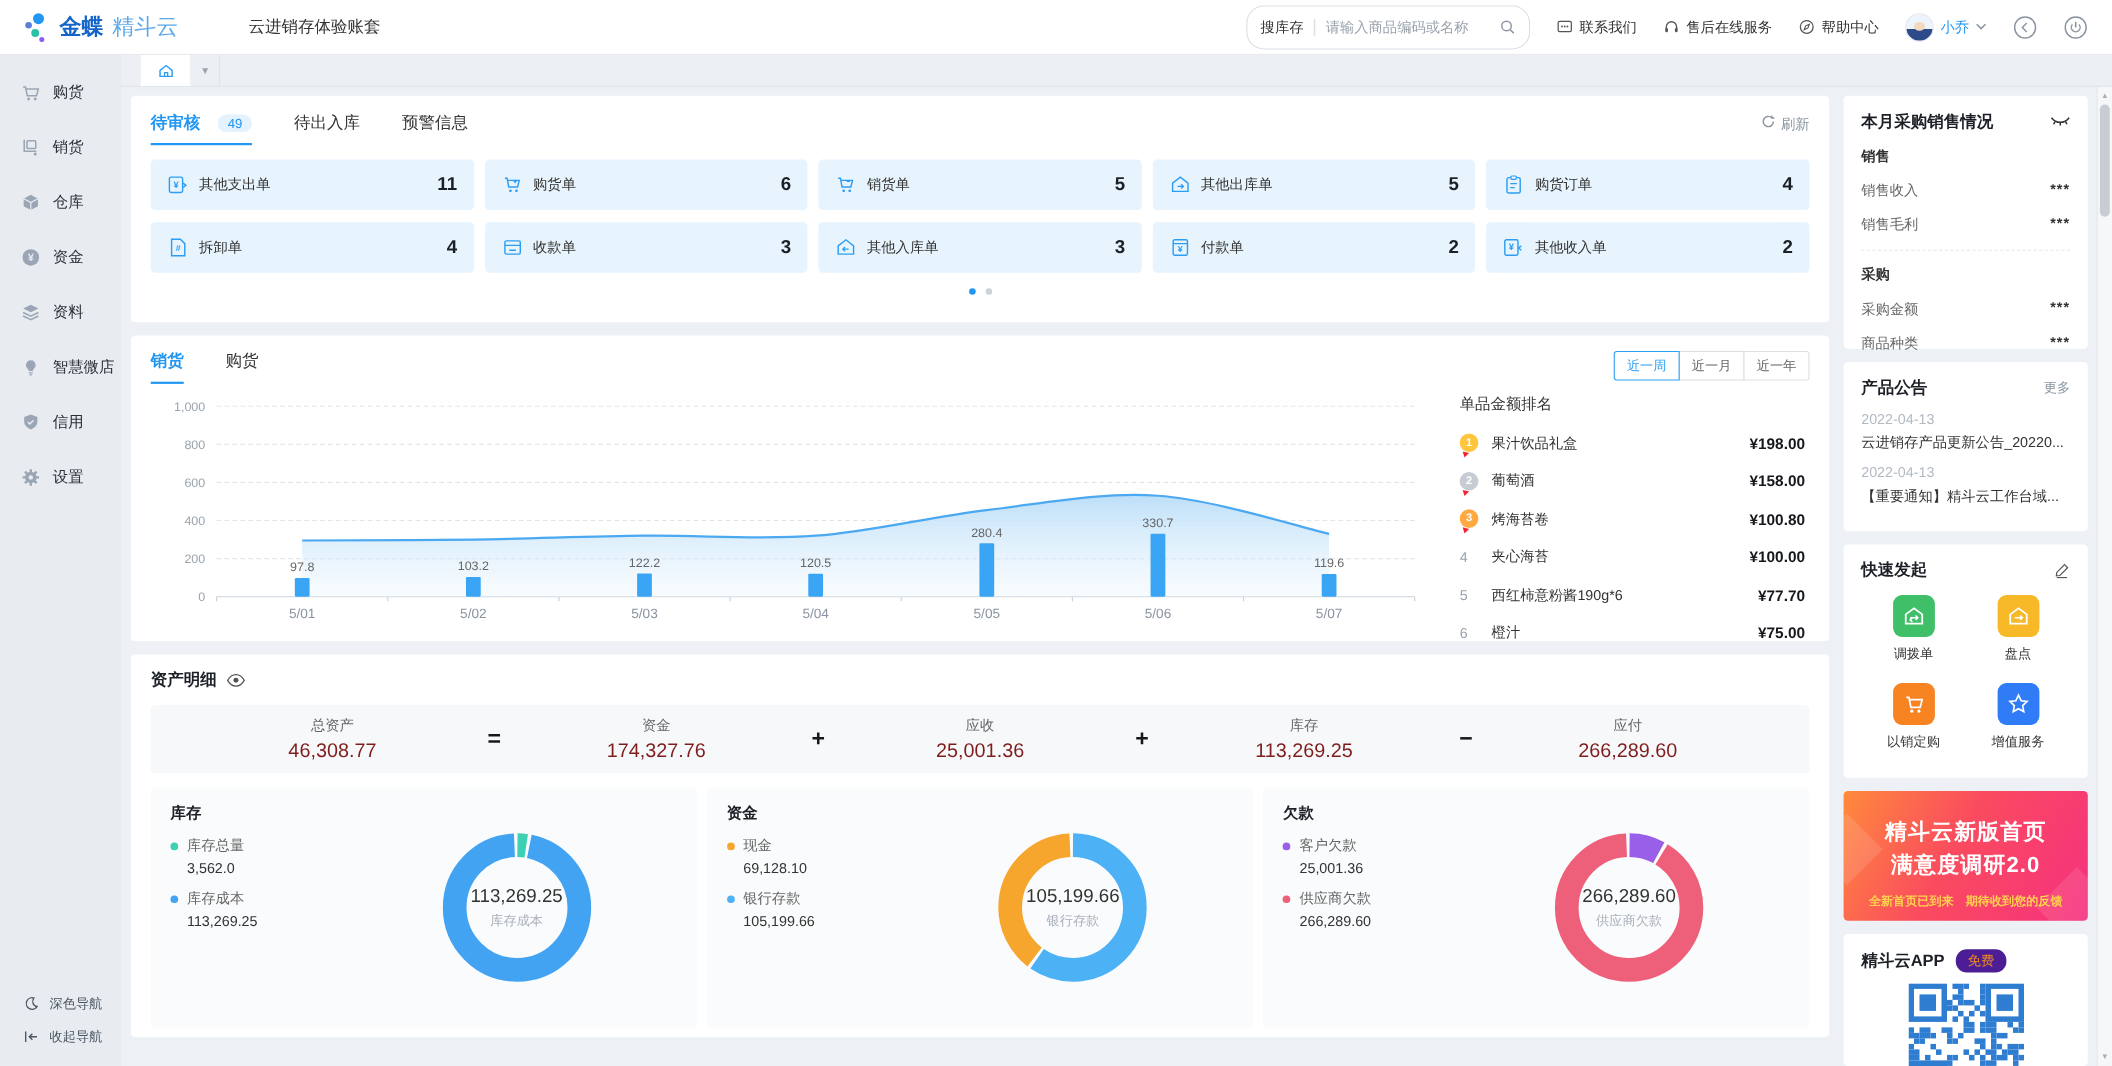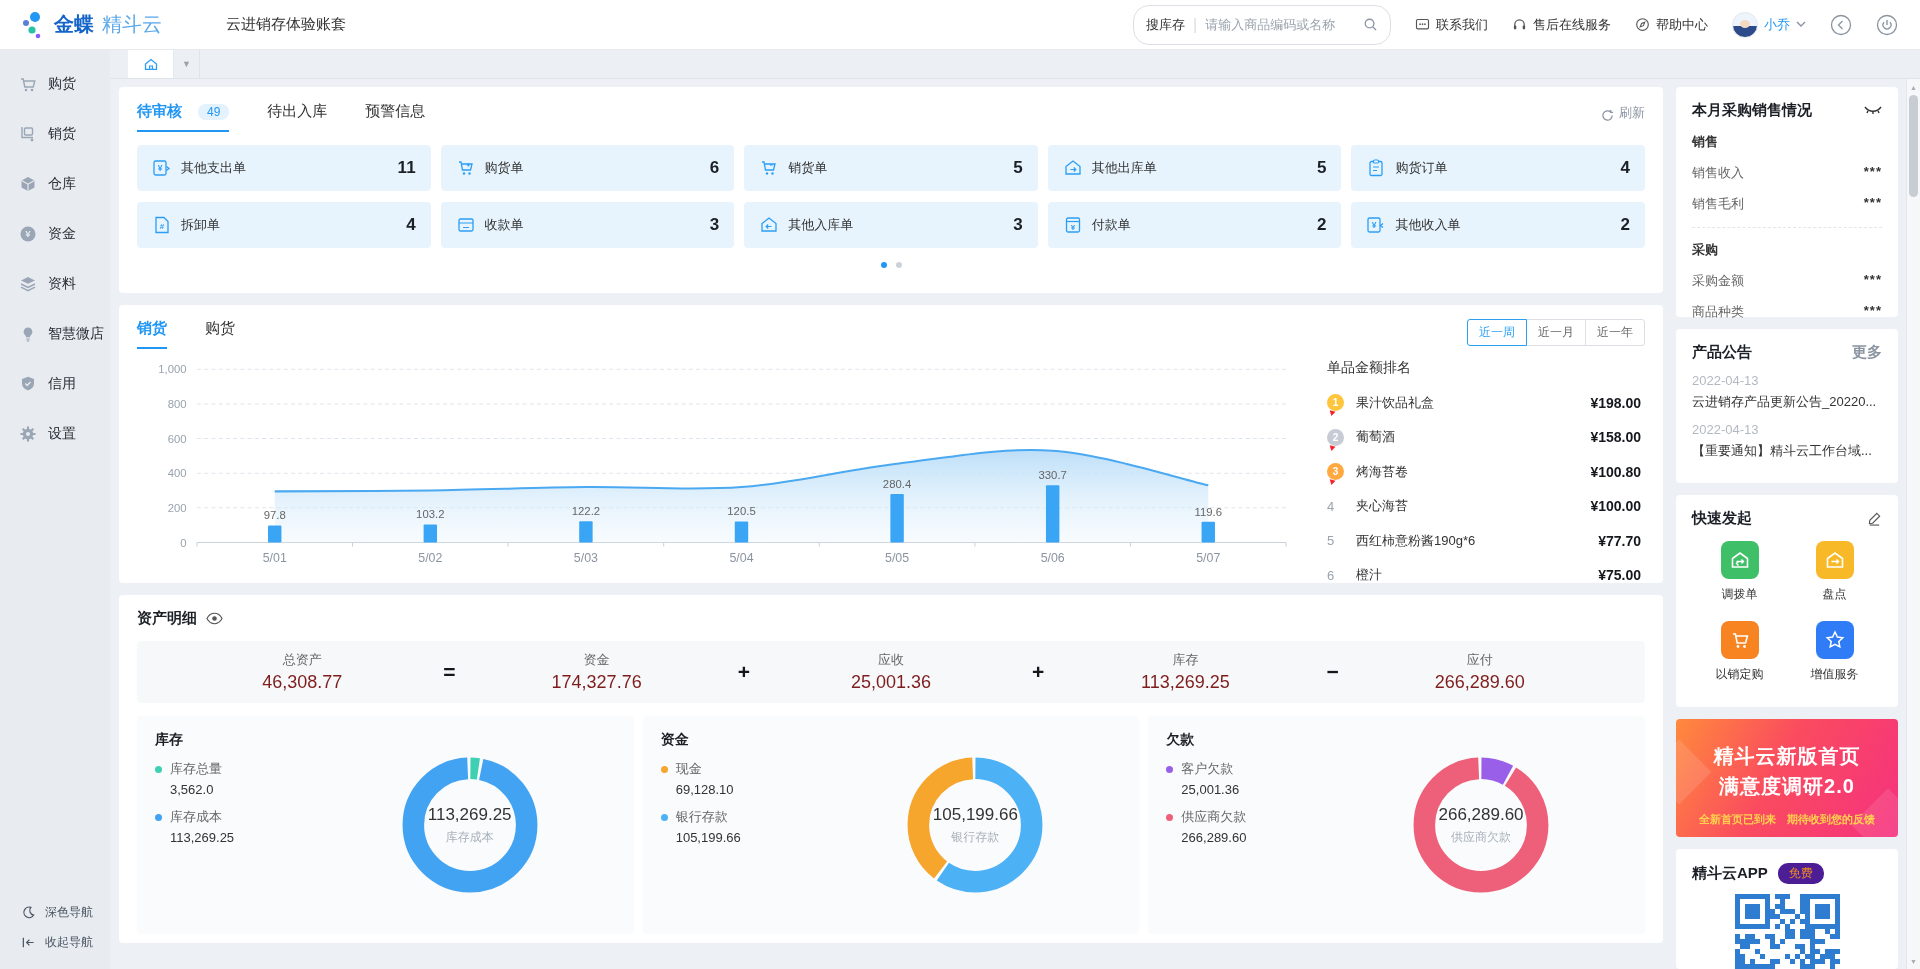--- a/index.html
+++ b/index.html
@@ -40,21 +40,21 @@
   .main-col { flex:1; min-width:0; display:flex; flex-direction:column; gap:12px; }
   .right-col { width:222px; flex:none; display:flex; flex-direction:column; gap:12px; }
   .panel { background:#fff; border-radius:4px; }
 
   
   .todo-panel { height:206px; padding:15px 18px 0; }
   .tab-row { display:flex; align-items:flex-start; gap:38px; font-size:15px; color:#333; }
   .tab { padding-bottom:9px; display:flex; gap:7px; align-items:center; cursor:pointer; }
   .tab.active { color:#2196f3; font-weight:700; border-bottom:2px solid #2196f3;gap:16px; }
   .badge { background:#e3f2fd; color:#2196f3; font-size:12px; border-radius:9px; padding:1px 9px; font-weight:400; }
-  .refresh { margin-left:auto; color:#8a94a0; font-size:13px; display:flex; gap:5px; align-items:flex-end; cursor:pointer; padding-top:2px; }
+  .refresh { margin-left:auto; color:#8a94a0; font-size:13px; display:flex; gap:5px; align-items:flex-start; cursor:pointer; padding-top:2px; }
   .card-grid { display:grid; grid-template-columns:repeat(5,1fr); gap:11px 10px; margin-top:13px; }
   .todo-card { background:#e7f4fd; border-radius:4px; height:46px; display:flex; align-items:center; padding:0 15px; cursor:pointer; }
   .todo-card .lbl { font-size:13px; color:#333; margin-left:9px; }
   .todo-card .cnt { margin-left:auto; font-weight:700; font-size:17px; color:#1c2026; }
   .dots { display:flex; justify-content:center; gap:9px; margin-top:14px; }
   .dot { width:6px; height:6px; border-radius:50%; background:#ccd2d9; cursor:pointer; }
   .dot.active { background:#2196f3; }
 
   
   .trend-panel { height:278px; padding:14px 18px 10px; display:flex; flex-direction:column; }
@@ -100,21 +100,21 @@
 
   
   .rcard { background:#fff; border-radius:4px; padding:14px 16px; flex:none; }
   .rcard-head { display:flex; align-items:center; justify-content:space-between; font-size:15px; font-weight:700; color:#1c2026; }
   .summary-card { height:230px; }
   .sec-head { font-size:13px; font-weight:700; color:#333; margin-top:13px; }
   .sum-row { display:flex; justify-content:space-between; font-size:13px; color:#666; margin-top:13px; }
   .sum-row b { color:#333; letter-spacing:1px; }
   .dash-div { border-top:1px dashed #e2e6eb; margin-top:14px; }
   .ann-card { height:154px; }
-  .more { font-size:15px; color:#8a94a0; font-weight:700; cursor:pointer; }
+  .more { font-size:12px; color:#8a94a0; font-weight:400; cursor:pointer; }
   .ann-date { color:#b3b9c2; font-size:13px; margin-top:11px; }
   .ann-text { color:#333; font-size:13px; margin-top:5px; white-space:nowrap; overflow:hidden; cursor:pointer; }
   .quick-card { height:212px; }
   .quick-grid { display:grid; grid-template-columns:1fr 1fr; gap:18px 0; margin-top:13px; text-align:center; }
   .q-item { cursor:pointer; }
   .q-icon { width:38px; height:38px; border-radius:8px; margin:0 auto; display:flex; align-items:center; justify-content:center; }
   .q-label { font-size:12px; color:#333; margin-top:7px; }
   .banner { height:126px; border-radius:4px; background:linear-gradient(118deg,#ff8a3c 0%,#fa4b5f 45%,#f5317f 100%); color:#fff; text-align:center; padding-top:24px; cursor:pointer; position:relative; overflow:hidden; }
   .banner::before { content:''; position:absolute; left:-20px; top:30px; width:46px; height:46px; background:rgba(255,255,255,.12); transform:rotate(45deg); }
   .banner::after { content:''; position:absolute; right:-16px; bottom:-14px; width:52px; height:52px; background:rgba(255,255,255,.10); transform:rotate(45deg); }

